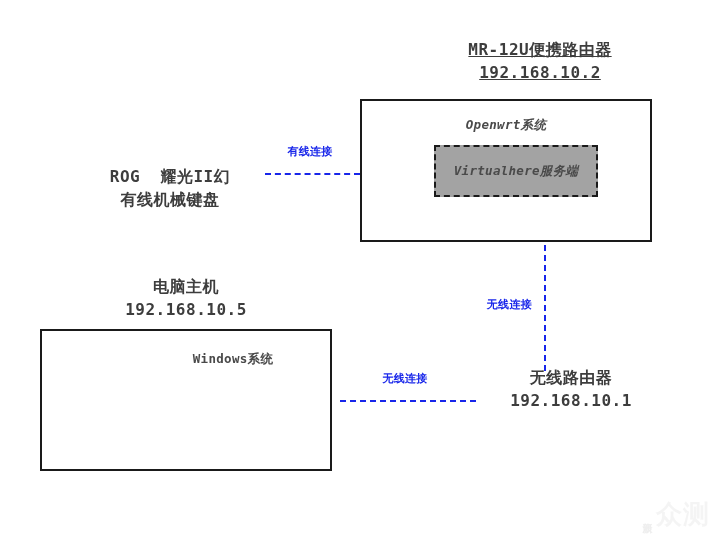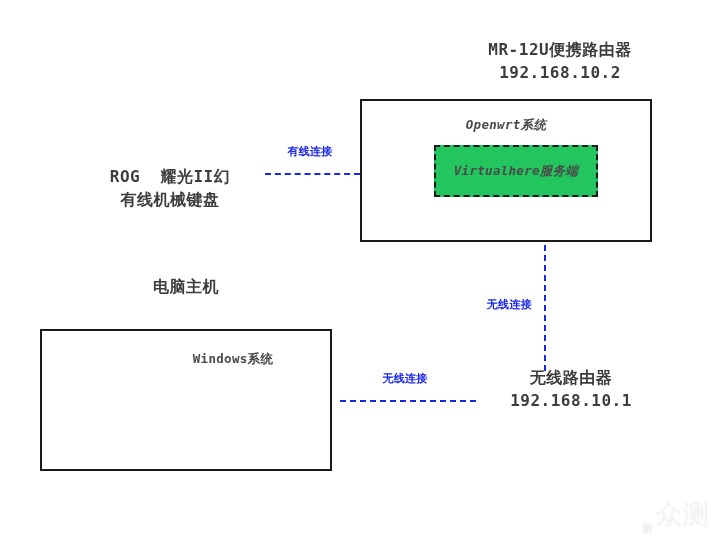--- a/index.html
+++ b/index.html
@@ -50,21 +50,21 @@
     font-weight: bold;
     font-size: 12.5px;
     letter-spacing: 0.3px;
     white-space: pre;
   }
 
   
   .module-box {
     position: absolute;
     border: 2px dashed #1a1a1a;
-    background: #22c55e;
+    background: #a3a3a3;
     box-sizing: border-box;
     display: flex;
     align-items: center;
     justify-content: center;
   }
   .module-box .module-text {
     color: #4a4a4a;
     font-family: "DejaVu Sans Mono", monospace;
     font-weight: bold;
     font-size: 12.5px;
@@ -120,38 +120,38 @@
     color: #dcdcdc;
     font-weight: bold;
     letter-spacing: 1px;
   }
 </style>
 </head>
 <body>
 
 <div id="canvas">
 
-  <div class="node-label label-lg" style="left:412px; top:38px; width:296px;"><span>MR-12U便携路由器</span><br><span>192.168.10.2</span></div>
+  <div class="node-label label-lg" style="left:392px; top:38px; width:296px;text-decoration:underline;"><span>MR-12U便携路由器</span><br><span>192.168.10.2</span></div>
 
   <div class="device-box" style="left:360px; top:99px; width:292px; height:143px;font-style:italic;">
     <div class="inner-title" style="top:16px;">Openwrt系统</div>
     <div class="module-box" style="left:72px; top:44px; width:164px; height:52px;">
       <span class="module-text">Virtualhere服务端</span>
     </div>
   </div>
 
   <div class="node-label label-lg" style="left:75px; top:165px; width:190px;"><span>ROG  耀光II幻</span><br><span>有线机械键盘</span></div>
 
   <div class="conn-label" style="left:255px; top:144px; width:110px;">有线连接</div>
   <div class="conn-h" style="left:265px; top:173px; width:95px;"></div>
 
   <div class="conn-v" style="left:544px; top:245px; height:126px;"></div>
   <div class="conn-label" style="left:466px; top:297px; width:66px; text-align:right;">无线连接</div>
 
-  <div class="node-label label-lg" style="left:91px; top:275px; width:190px;"><span>电脑主机</span><br></div>
+  <div class="node-label label-lg" style="left:91px; top:275px; width:190px;"><span>电脑主机</span><br><span>192.168.10.5</span></div>
 
   <div class="device-box" style="left:40px; top:329px; width:292px; height:142px;padding-left:47px;">
     <div class="inner-title" style="top:20px;">Windows系统</div>
   </div>
 
   <div class="conn-label" style="left:350px; top:371px; width:110px;">无线连接</div>
   <div class="conn-h" style="left:340px; top:400px; width:136px;"></div>
 
   <div class="node-label label-lg" style="left:476px; top:366px; width:190px;"><span>无线路由器</span><br><span>192.168.10.1</span></div>
 

